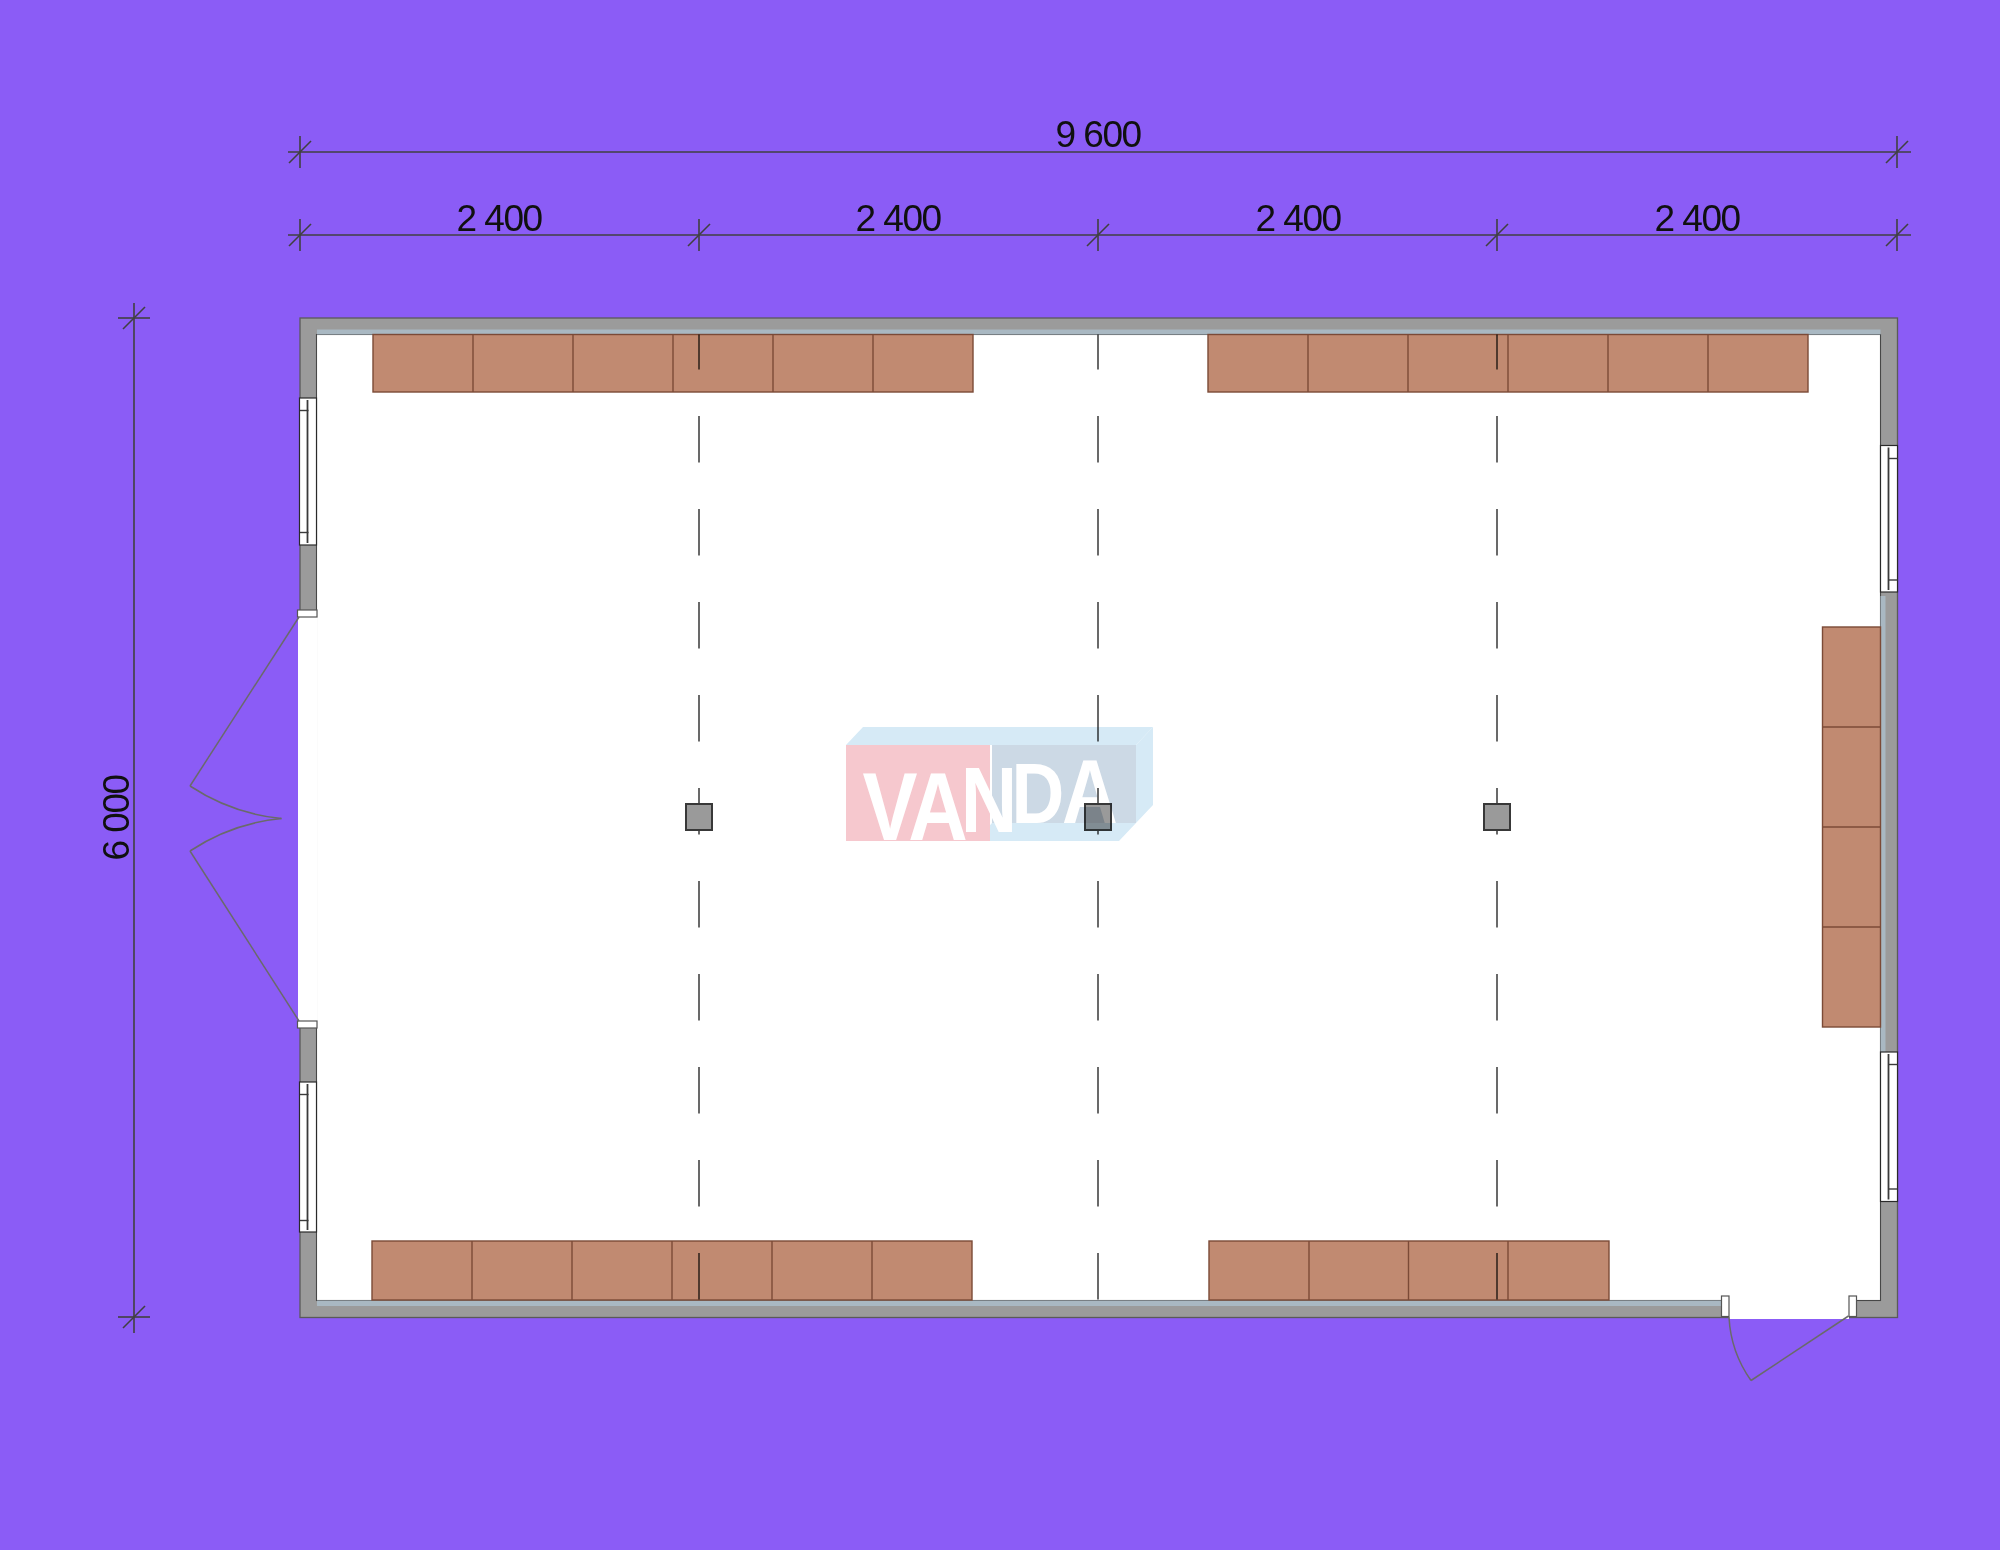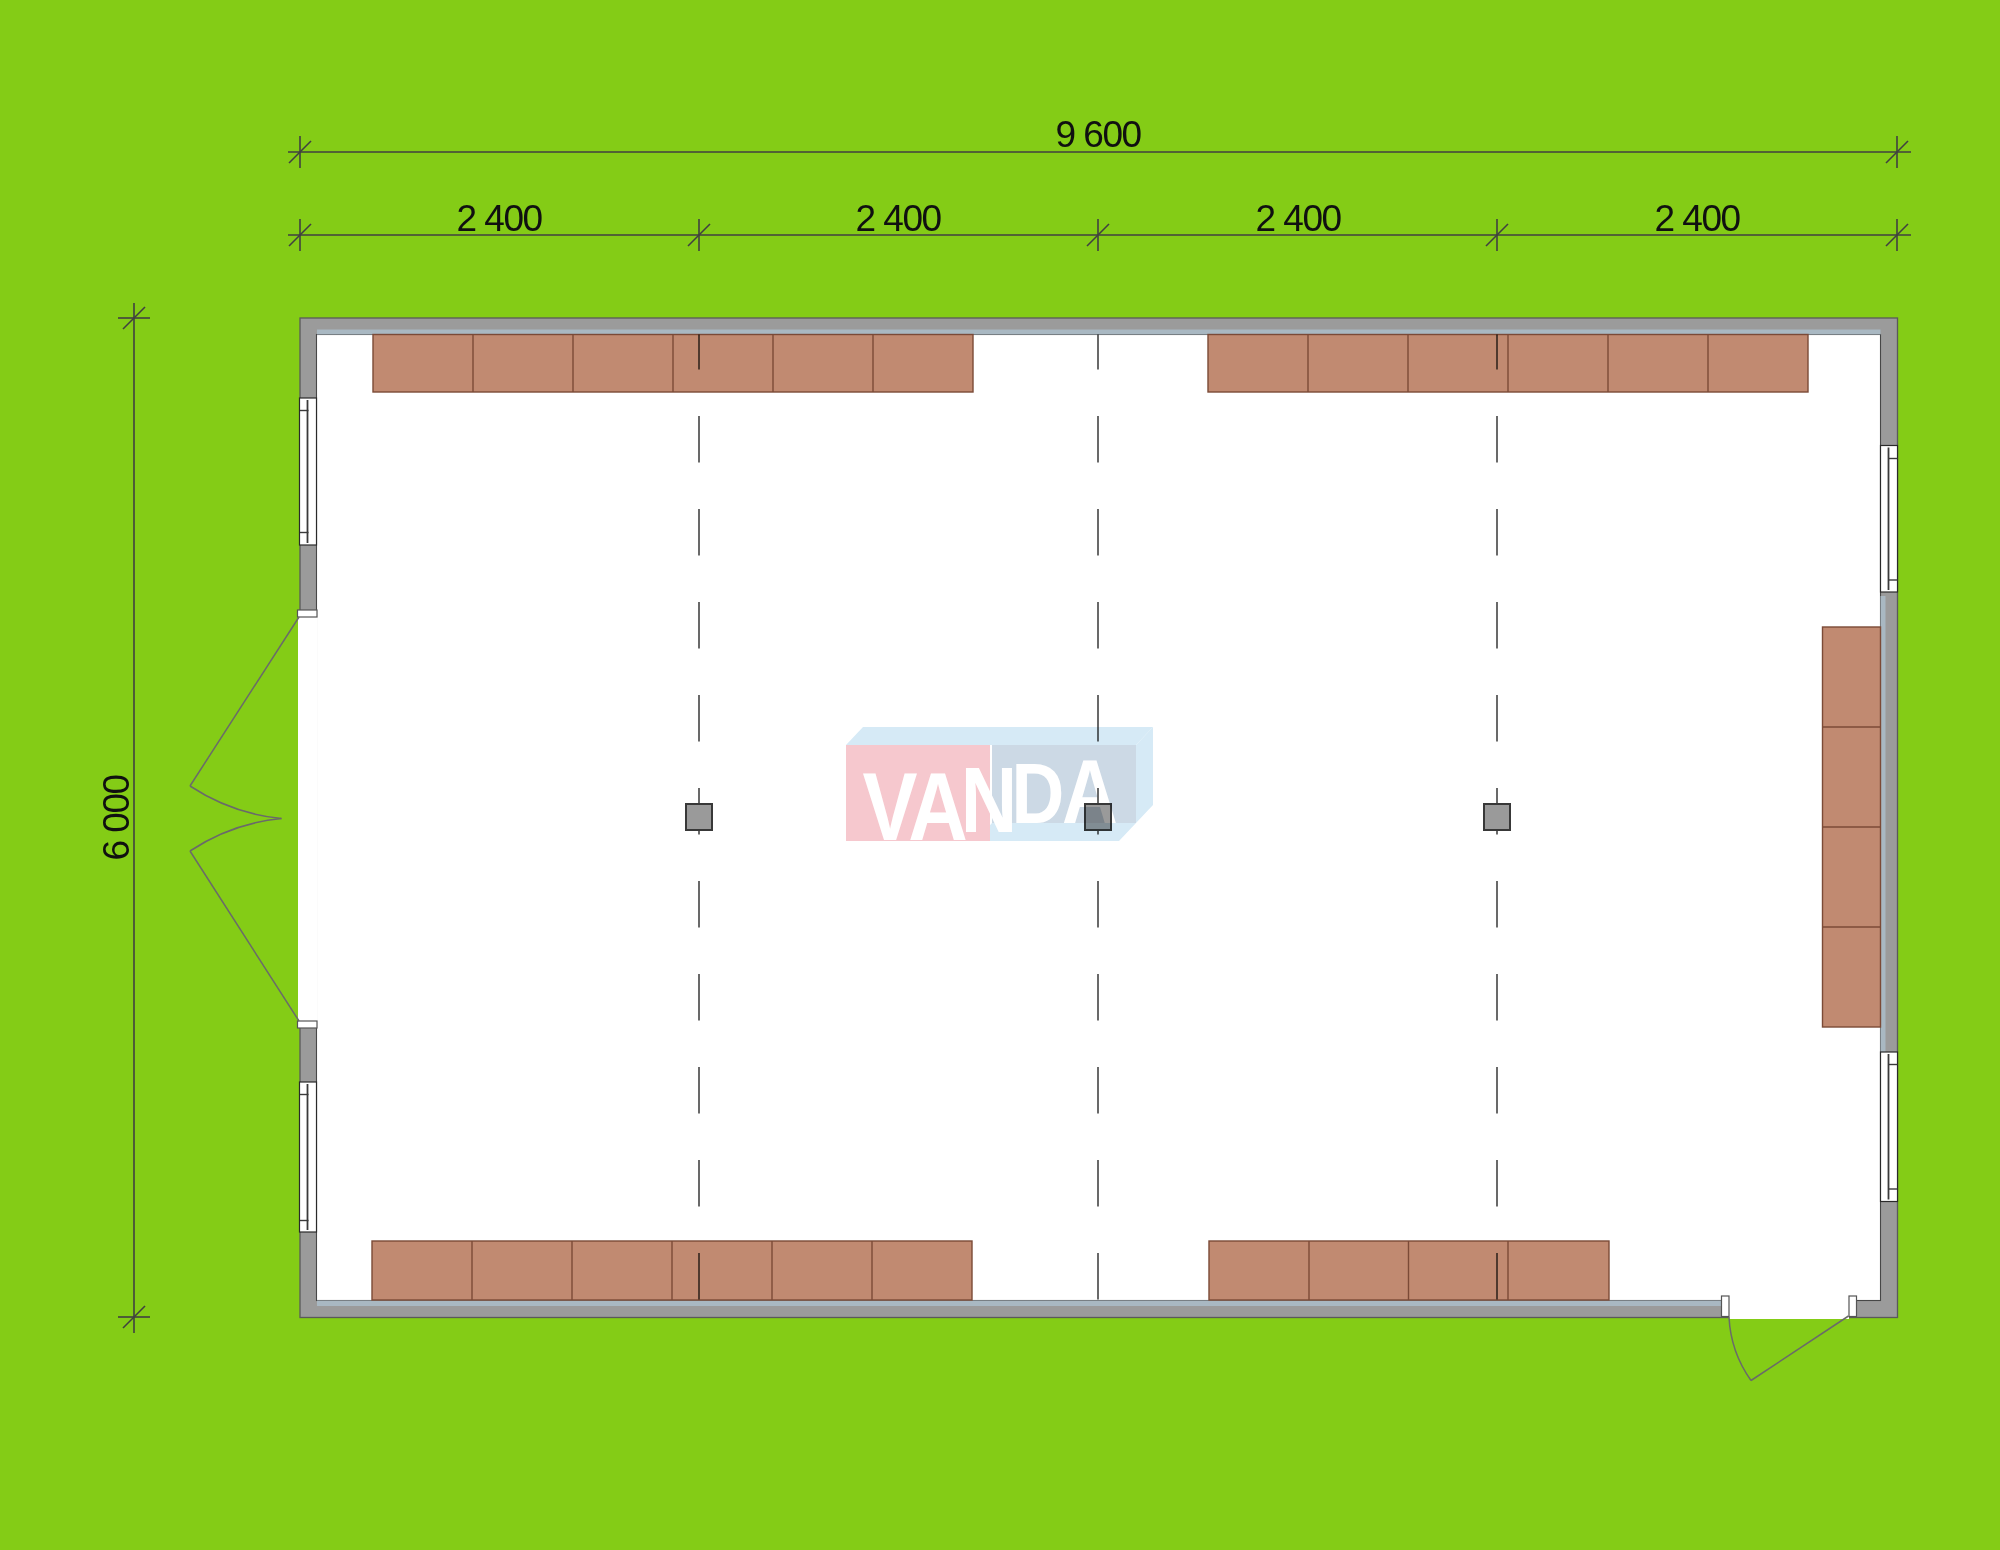--- a/index.html
+++ b/index.html
@@ -1,16 +1,16 @@
 <!DOCTYPE html>
 <html><head>
 <meta charset="utf-8">
 <style>
   html,body{margin:0;padding:0;background:#ffffff;}
-  .page{position:relative;width:2000px;height:1550px;background:#84cc16;overflow:hidden;text-align:center;}
+  .page{position:relative;width:2000px;height:1550px;background:#8b5cf6;overflow:hidden;text-align:center;}
   svg{position:absolute;left:0;top:0;}
   text{font-family:"Liberation Sans", sans-serif;}
 </style>
 </head>
 <body>
 <div class="page">
 <svg id="plan" width="2000" height="1550" viewBox="0 0 2000 1550">
 
   <g stroke="#404040" stroke-width="1.6" fill="none">
     <line x1="288" y1="152" x2="1911" y2="152"></line>

